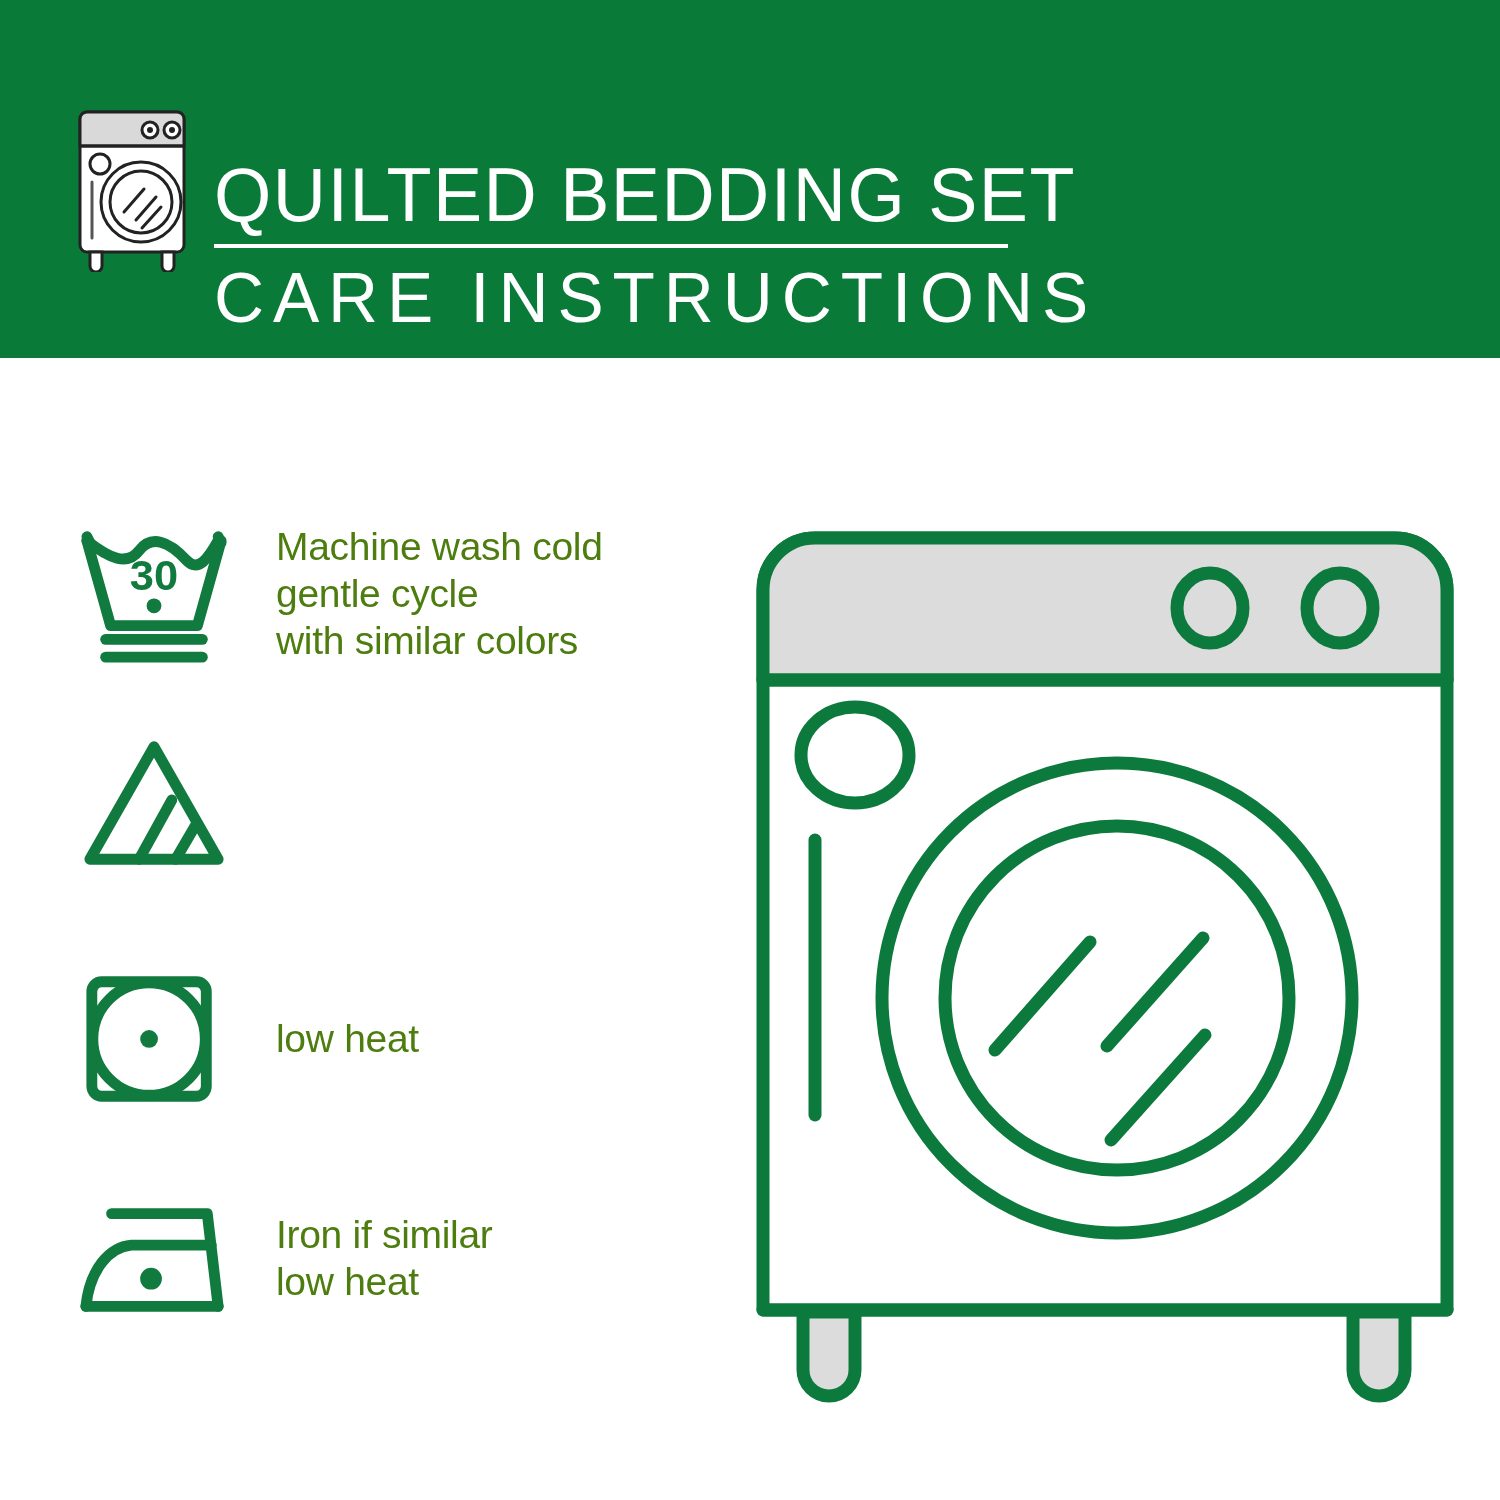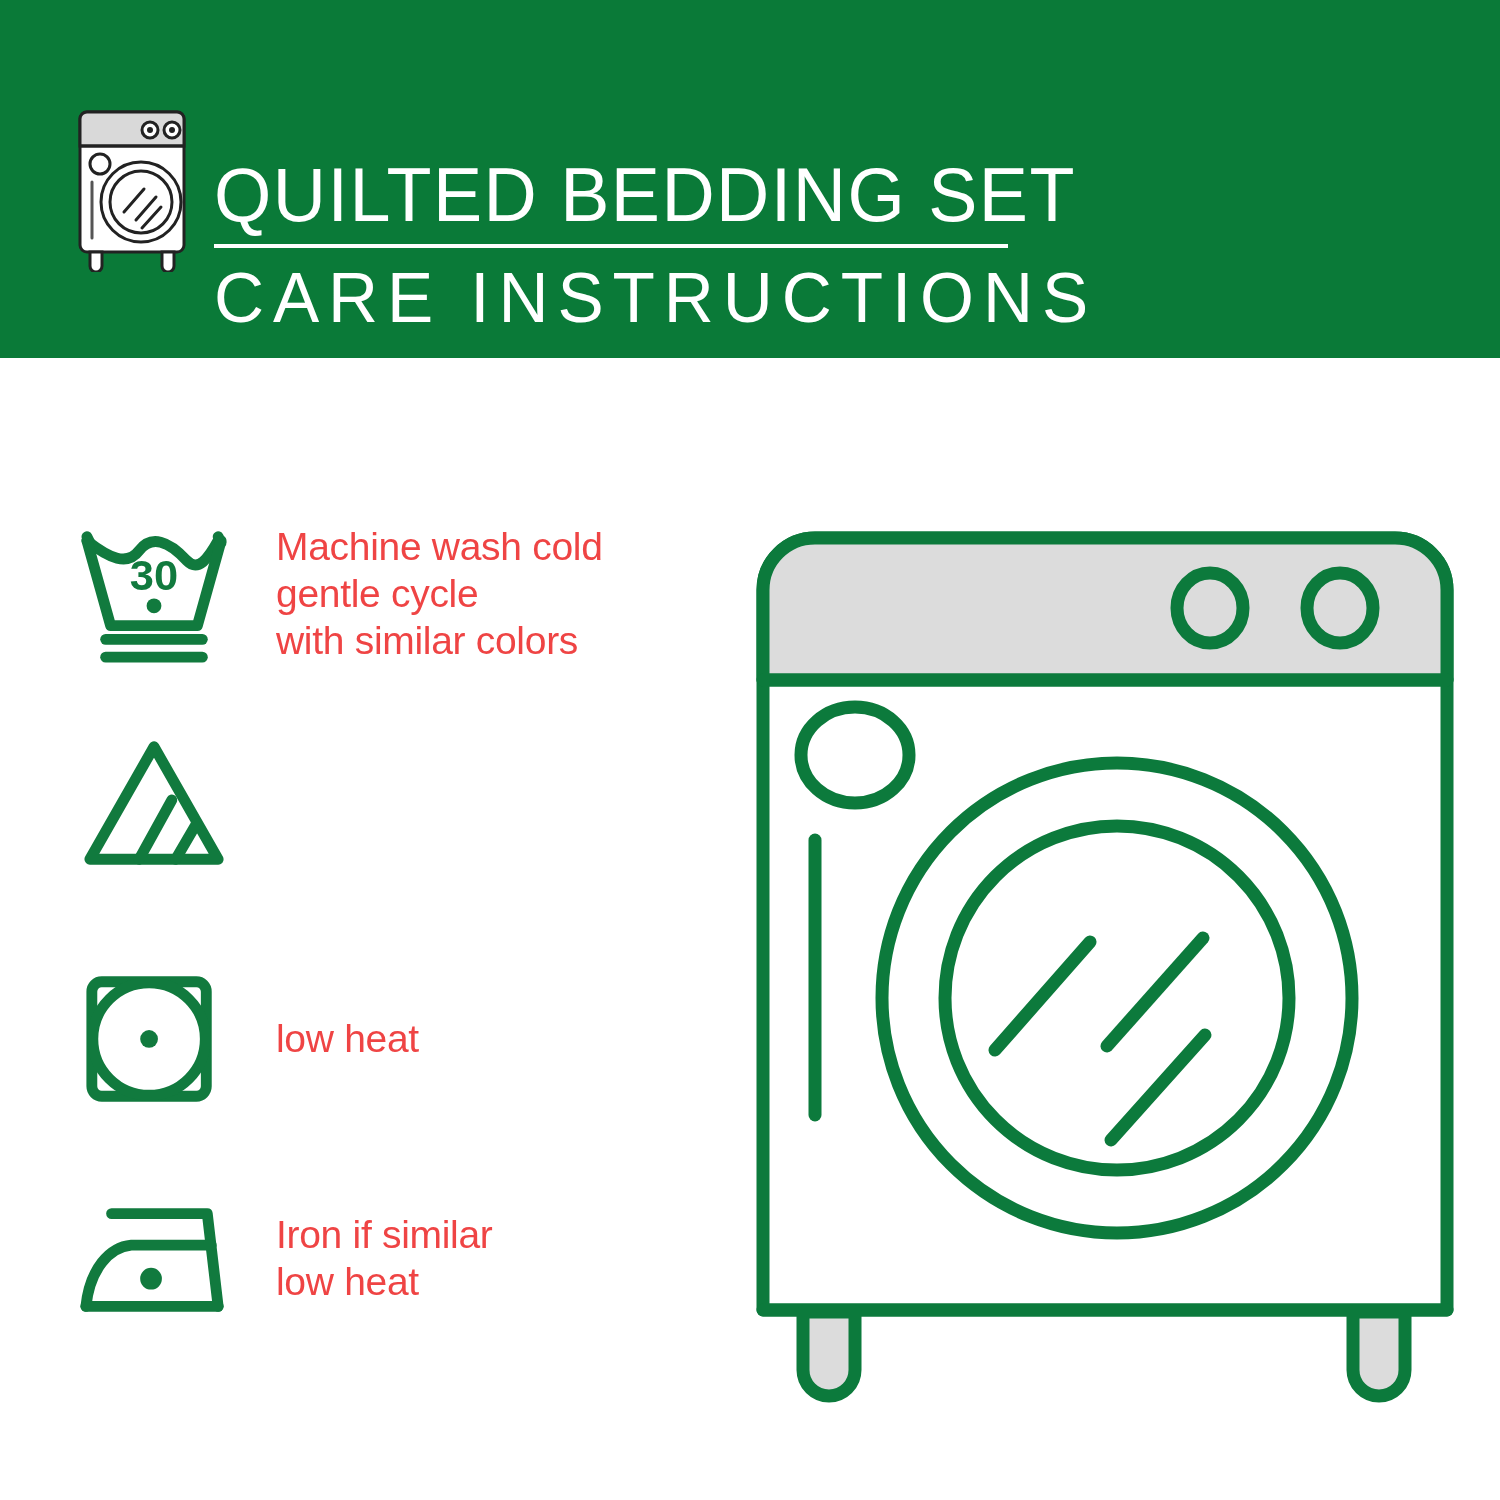--- a/index.html
+++ b/index.html
@@ -108,21 +108,21 @@
     justify-content: flex-start;
   }
 
   .care-text {
     flex: 1 1 auto;
     padding-left: 36px;
     font-family: "Liberation Sans", sans-serif;
     font-size: 39px;
     line-height: 47px;
     font-weight: 400;
-    color: #ef4444;
+    color: #4d7c0f;
     letter-spacing: -0.3px;
   }
 
   
   .machine-illustration {
     position: absolute;
     left: 745px;
     top: 490px;
     width: 720px;
     height: 950px;

